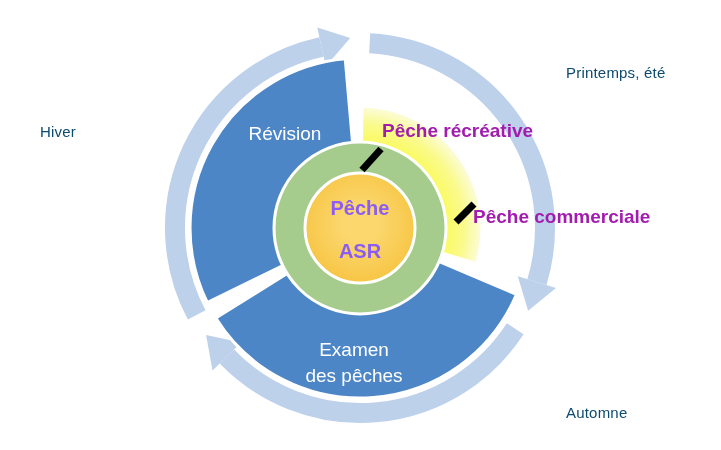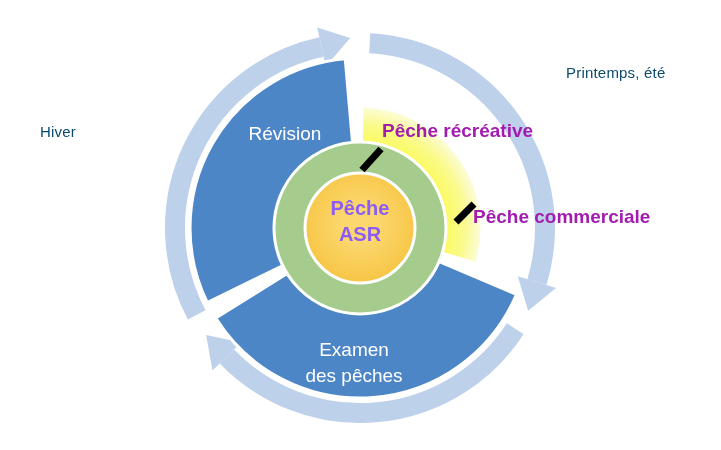--- a/index.html
+++ b/index.html
@@ -16,21 +16,21 @@
     font-size:15px;color:#0c4a6e;letter-spacing:.2px;
   }
   .wedge-label{
     font-size:19px;color:#ffffff;text-align:center;
     transform:translateX(-50%);line-height:26px;
   }
   .center-label{
     font-size:20px;font-weight:bold;color:#8b5cf6;text-align:center;
     transform:translateX(-50%);line-height:20px;
   }
-  .center-label .asr-line{margin-top:6px;}
+  .center-label .asr-line{margin-top:23px;}
   .callout-label{
     font-size:19px;font-weight:bold;color:#a21caf;
   }
 </style>
 </head>
 <body>
 
 <div class="canvas">
 
   <svg class="diagram-svg" width="721" height="450" viewBox="0 0 721 450">
@@ -65,20 +65,21 @@
 
     <circle cx="360" cy="228" r="86" stroke-width="3" fill="#A5CC8D" stroke="#FFFFFF"></circle>
     <circle cx="360" cy="228" r="55" fill="url(#goldGrad)" stroke-width="3" stroke="#FFFFFF"></circle>
 
     <line x1="362" y1="170" x2="381" y2="149" stroke-width="7" stroke="#000000"></line>
     <line x1="456" y1="222" x2="474" y2="204" stroke-width="7" stroke="#000000"></line>
   </svg>
 
   <div class="label season-label" style="left:40px;top:123px;">Hiver</div>
   <div class="label season-label" style="left:566px;top:64px;">Printemps, été</div>
+  <div class="label season-label" style="left:566px;top:404px;">Automne</div>
 
   <div class="label wedge-label" style="left:262px;top:121px;margin-left:23px;">
     <div>Révision</div>
   </div>
   <div class="label wedge-label" style="left:354px;top:337px;">
     <div>Examen</div>
     <div>des pêches</div>
   </div>
 
   <div class="label center-label" style="left:360px;top:198px;">

